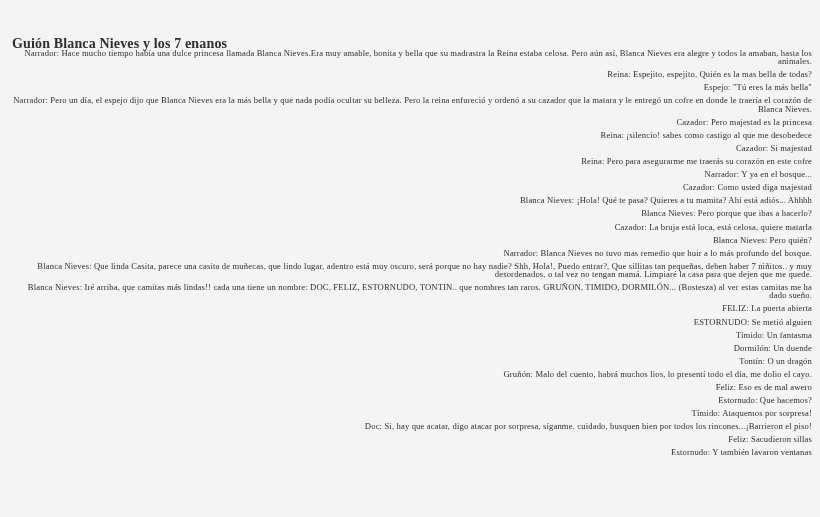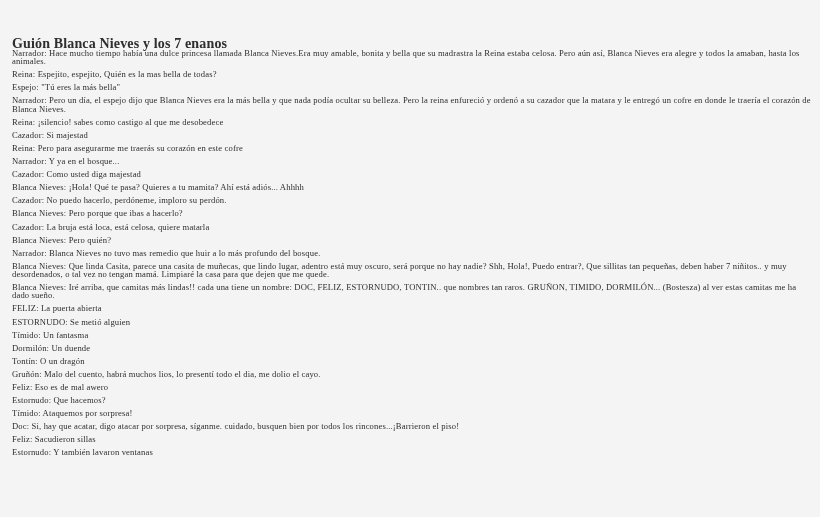--- a/index.html
+++ b/index.html
@@ -27,38 +27,39 @@
     .title {
       font-weight: bold;
       margin: 0 0 1px 0;
       font-size: 14px;
       line-height: 9px;
     }
     .para {
       margin: 0 0 4.9px 0;
       padding: 0;
       white-space: normal;
+      text-align: right;
     }
   </style>
 </head>
 <body>
 
 <div class="page">
   <div class="title">Guión Blanca Nieves y los 7 enanos</div>
   <p class="para">Narrador: Hace mucho tiempo había una dulce princesa llamada Blanca Nieves.Era muy amable, bonita y bella que su madrastra la Reina estaba celosa. Pero aún así, Blanca Nieves era alegre y todos la amaban, hasta los animales.</p>
   <p class="para">Reina: Espejito, espejito, Quién es la mas bella de todas?</p>
   <p class="para">Espejo: "Tú eres la más bella"</p>
   <p class="para">Narrador: Pero un día, el espejo dijo que Blanca Nieves era la más bella y que nada podía ocultar su belleza. Pero la reina enfureció y ordenó a su cazador que la matara y le entregó un cofre en donde le traería el corazón de Blanca Nieves.</p>
+  <p class="para">Cazador: Pero majestad es la princesa</p>
   <p class="para">Reina: ¡silencio! sabes como castigo al  que me desobedece</p>
   <p class="para">Cazador: Si majestad</p>
   <p class="para">Reina: Pero para asegurarme me traerás su corazón en este cofre</p>
   <p class="para">Narrador: Y ya en el bosque...</p>
   <p class="para">Cazador: Como usted diga majestad</p>
   <p class="para">Blanca Nieves: ¡Hola! Qué te pasa? Quieres a tu mamita? Ahí está adiós... Ahhhh</p>
-  <p class="para">Cazador: No puedo hacerlo, perdóneme, imploro su perdón.</p>
   <p class="para">Blanca Nieves: Pero porque que ibas a hacerlo?</p>
   <p class="para">Cazador: La bruja está loca, está celosa, quiere matarla</p>
   <p class="para">Blanca Nieves: Pero quién?</p>
   <p class="para">Narrador: Blanca Nieves no tuvo mas remedio que huir a lo más profundo del bosque.</p>
   <p class="para">Blanca Nieves: Que linda Casita, parece una casita de muñecas, que lindo lugar, adentro está muy oscuro, será porque no hay nadie? Shh, Hola!, Puedo entrar?, Que sillitas tan pequeñas, deben haber 7 niñitos.. y muy desordenados, o tal vez no tengan mamá. Limpiaré la casa para que dejen que me quede.</p>
   <p class="para">Blanca Nieves: Iré arriba, que camitas más lindas!! cada una tiene un nombre: DOC, FELIZ, ESTORNUDO, TONTIN.. que nombres tan raros. GRUÑON, TIMIDO, DORMILÓN... (Bostesza) al ver estas camitas me ha dado sueño.</p>
   <p class="para">FELIZ: La puerta abierta</p>
   <p class="para">ESTORNUDO: Se metió alguien</p>
   <p class="para">Tímido: Un fantasma</p>
   <p class="para">Dormilón: Un duende</p>

